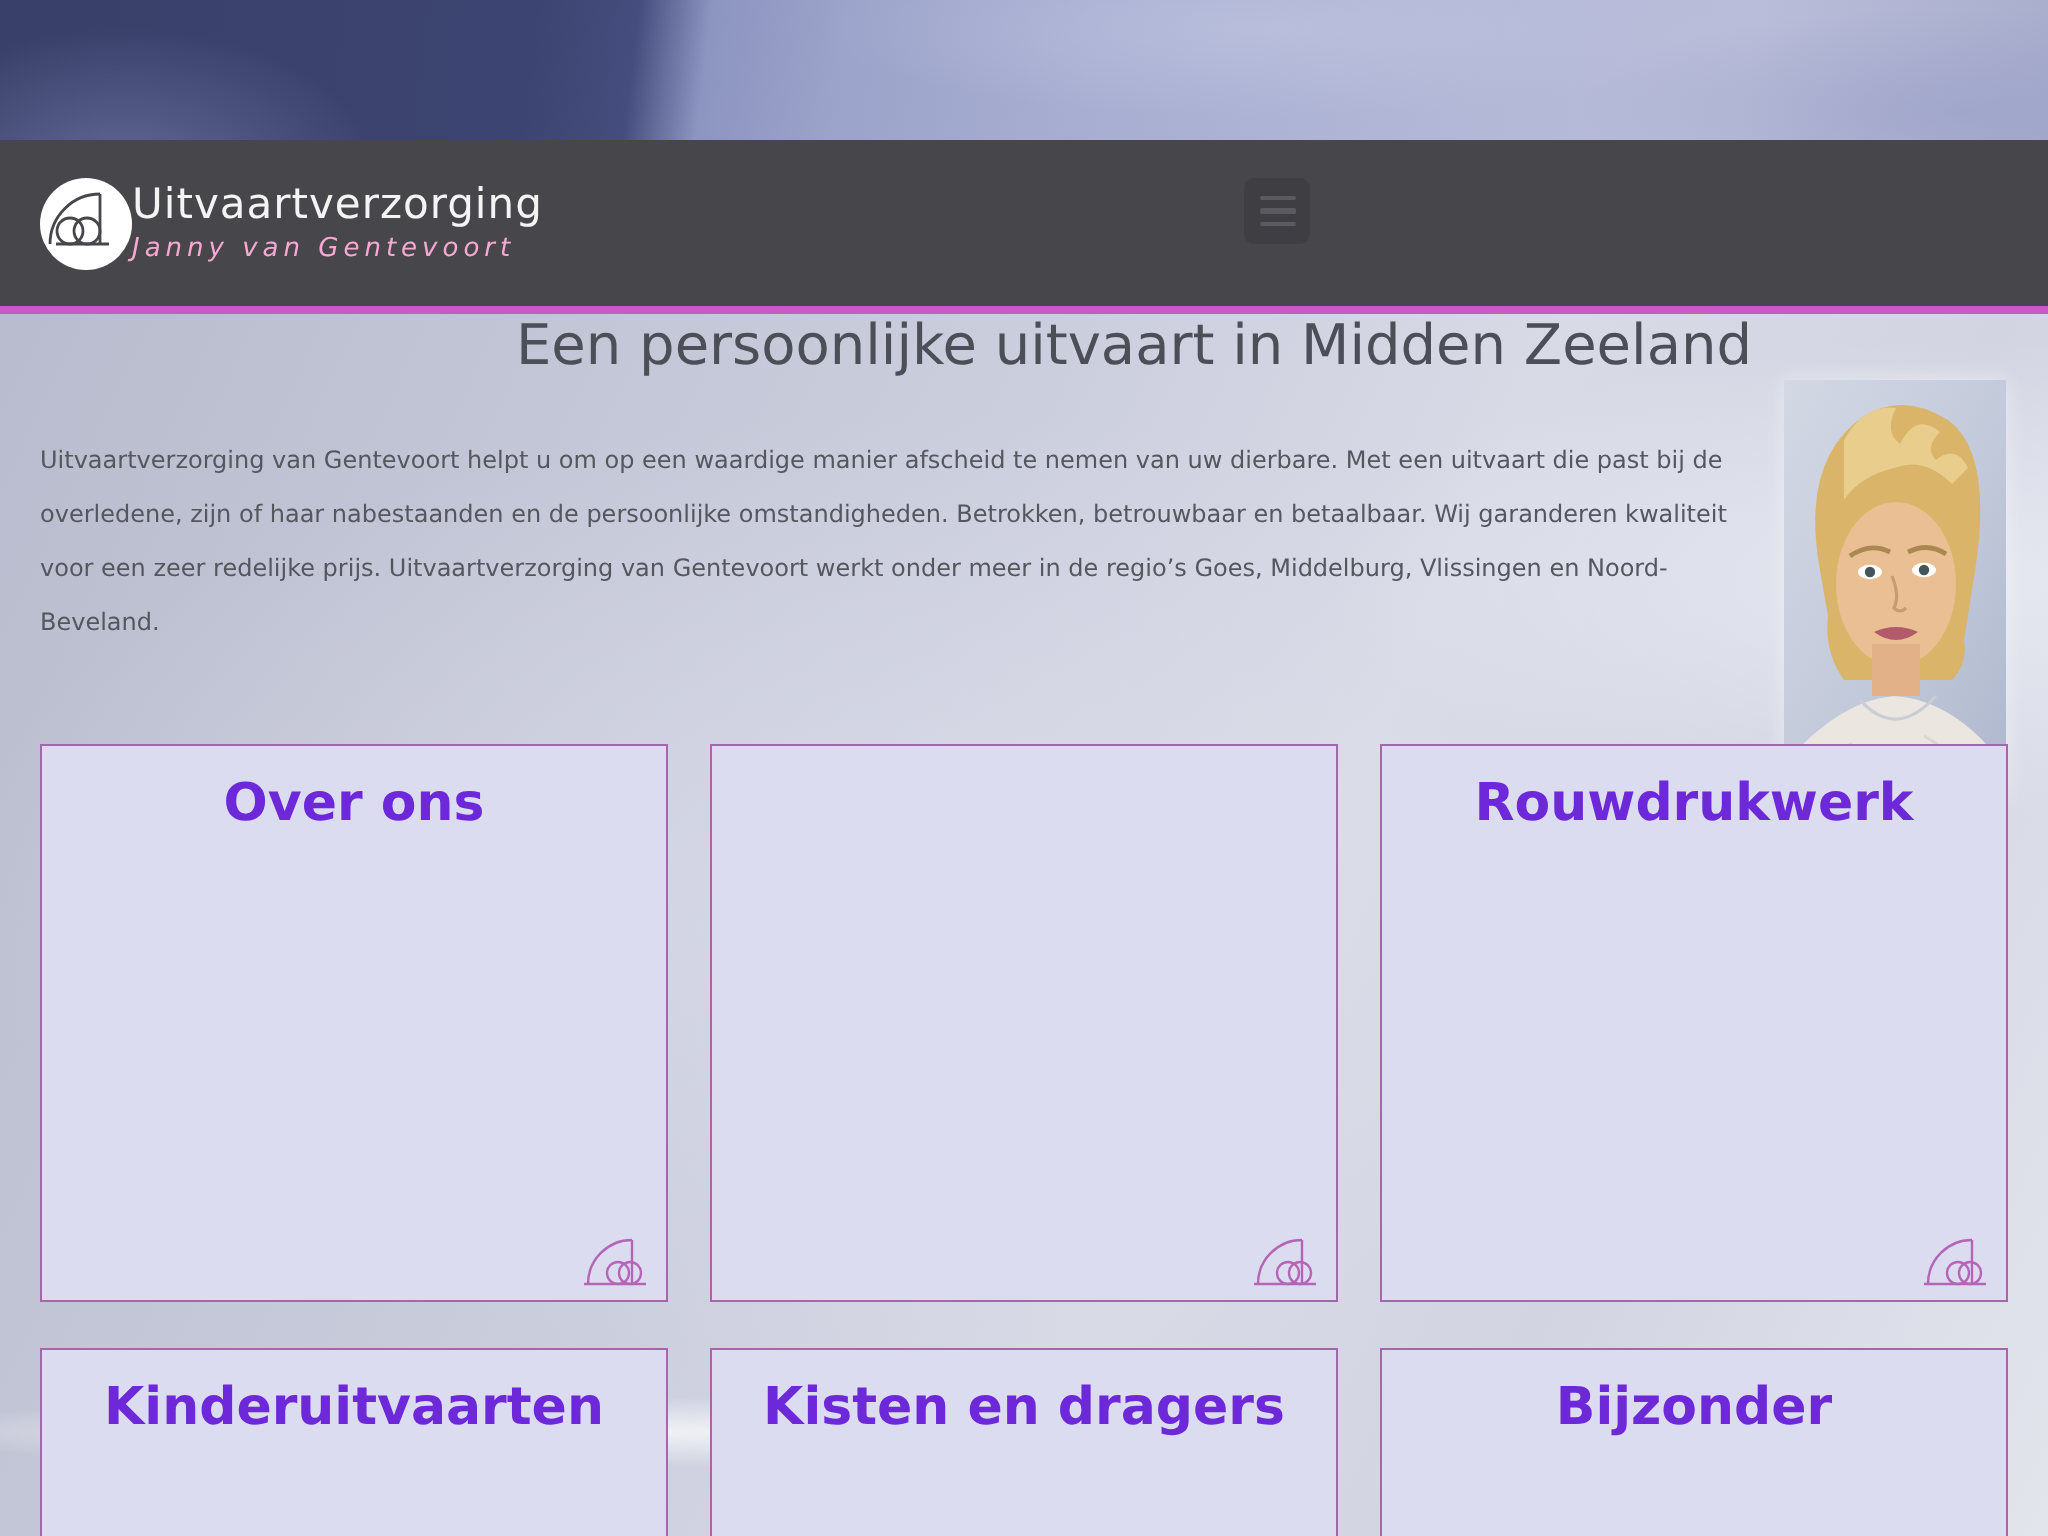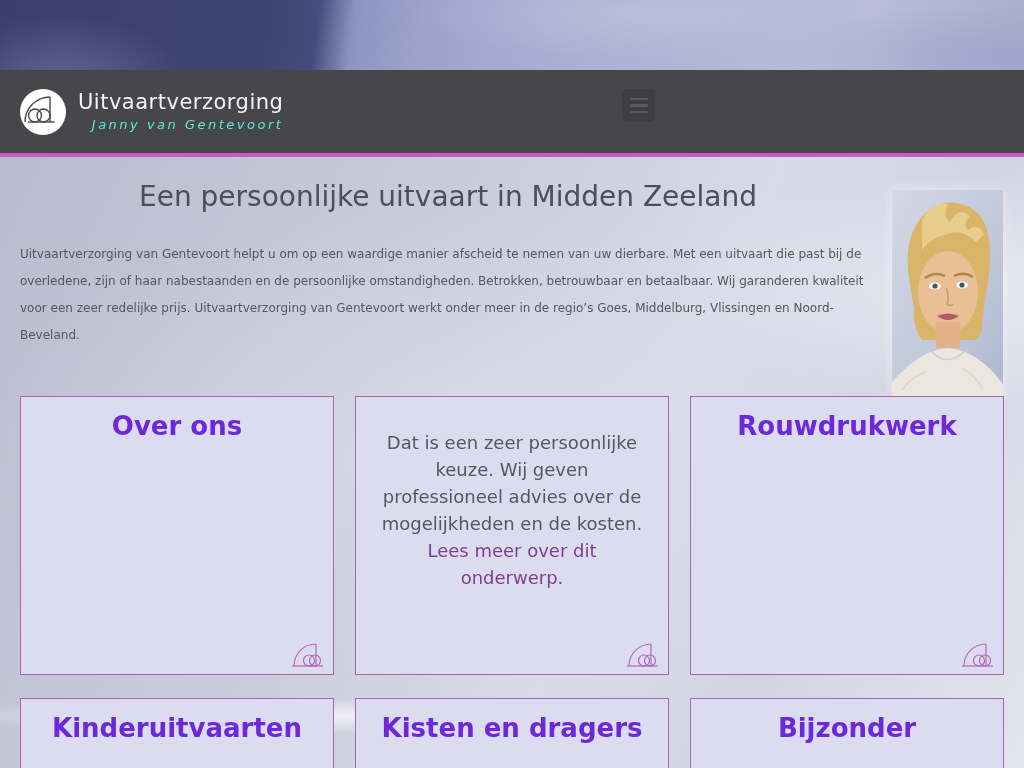--- a/index.html
+++ b/index.html
@@ -19,34 +19,34 @@
     background:
       radial-gradient(ellipse 180px 100px at 6% 120%, rgba(122,128,172,.6), rgba(122,128,172,0) 70%),
       radial-gradient(ellipse 300px 60px at 62% 20%, rgba(196,201,228,.5), rgba(196,201,228,0) 75%),
       radial-gradient(ellipse 260px 70px at 96% 80%, rgba(150,156,198,.55), rgba(150,156,198,0) 75%),
       linear-gradient(97deg, #394069 0%, #3c4471 26%, #454d7e 31%, #8c95c0 34.5%, #9ba3ca 41%, #a8aed1 53%, #b2b7d7 70%, #b9bdd9 85%, #a9aecd 100%);
   }
 
   
   .header { position: absolute; top: 70px; left: 0; width: 1024px; height: 83px;
     background: #47474b; display: flex; align-items: center; padding: 0 20px; }
-  .logo { display: flex; align-items: center; gap: 12px; cursor: pointer; background: none; border: none; text-align: right; }
+  .logo { display: flex; align-items: center; cursor: pointer; background: none; border: none; }
   .logo-mark { width: 46px; height: 46px; display: block; }
   .logo-title { color: #f4f4f5; font-size: 21px; font-weight: 500; letter-spacing: .5px; line-height: 1.1; }
-  .logo-sub { color: #5eead4; font-size: 13px; font-style: italic; letter-spacing: 2.5px; margin-top: 3px; }
+  .logo-sub { color: #f9a8d4; font-size: 13px; font-style: italic; letter-spacing: 2.5px; margin-top: 3px; }
   .menu-toggle { position: absolute; left: 622px; top: 19px; width: 33px; height: 33px;
     background: #3e3e43; border: none; border-radius: 5px; cursor: pointer;
     display: flex; flex-direction: column; justify-content: center; align-items: center; gap: 4px; }
   .menu-toggle .bar { display: block; width: 18px; height: 2.5px; background: #5a5a60; border-radius: 1px; }
 
   .accent-line { position: absolute; top: 153px; left: 0; width: 1024px; height: 4px; background: #c75bc3; }
 
   
   .content { position: absolute; top: 157px; left: 0; width: 1024px; padding: 0 20px; }
-  h1.page-title { width: 856px; margin-top: 24px; text-align: center;
+  h1.page-title { width: 856px; text-align: right;
     font-size: 28px; font-weight: 500; color: #4c4f57; line-height: 1.15; }
   .intro { width: 856px; margin-top: 28px; font-size: 12px; line-height: 27px; color: #54575e; }
 
   .portrait { position: absolute; top: 33px; right: 21px; width: 111px; height: 208px;
     box-shadow: 0 0 10px rgba(255,255,255,.45); }
   .portrait svg { display: block; width: 111px; height: 208px; }
 
   .cards-row { display: flex; gap: 21px; margin-top: 47px; }
   .cards-row.row2 { margin-top: 23px; }
   .card { width: 314px; height: 279px; position: relative;
@@ -134,21 +134,20 @@
             <path d="M27 3 V25"></path>
             <path d="M3 25 H34"></path>
             <path d="M27 3 A22 22 0 0 0 5 25"></path>
             <circle cx="20" cy="19.5" r="5.5"></circle>
             <circle cx="26" cy="19.5" r="5.5"></circle>
           </g>
         </svg>
       </article>
 
       <article class="card">
-        <p class="card-body"><span>Dat is een zeer persoonlijke keuze. Wij geven professioneel advies over de mogelijkheden en de kosten. </span><a class="card-link">Lees meer over dit onderwerp</a><span>.</span></p>
         <svg class="card-corner" viewBox="0 0 36 30">
           <g fill="none" stroke="#b565b5" stroke-width="1.2">
             <path d="M27 3 V25"></path>
             <path d="M3 25 H34"></path>
             <path d="M27 3 A22 22 0 0 0 5 25"></path>
             <circle cx="20" cy="19.5" r="5.5"></circle>
             <circle cx="26" cy="19.5" r="5.5"></circle>
           </g>
         </svg>
       </article>

